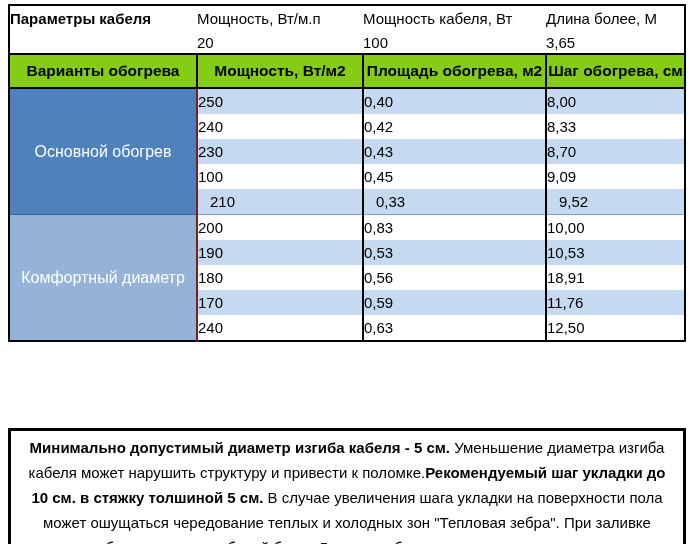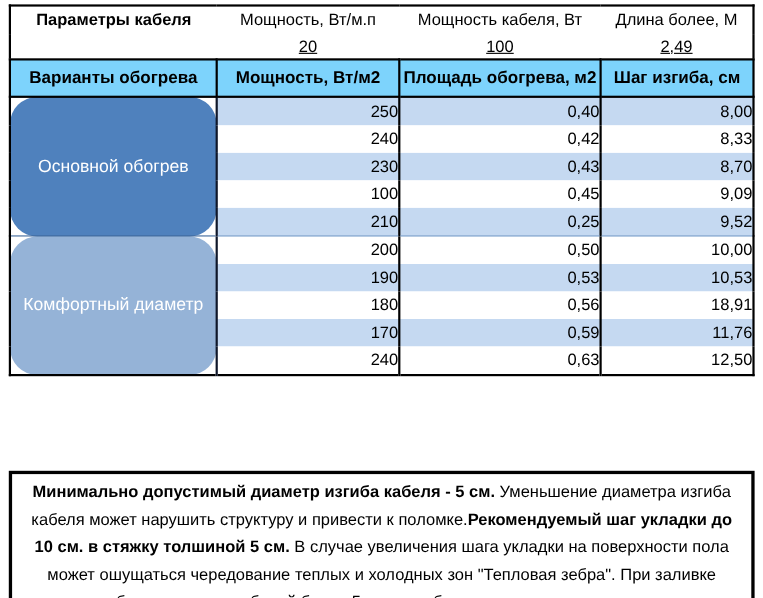--- a/index.html
+++ b/index.html
@@ -8,44 +8,44 @@
     font-family:"Liberation Sans", sans-serif; color:#000;
     overflow:hidden;
   }
   .sheet { position:relative; width:694px; height:544px; background:#fff; }
 
   table.main {
     position:absolute; left:8px; top:4px;
     width:676px; border-collapse:collapse; table-layout:fixed;
     border:2px solid #000;
   }
-  .ptd { border:none; text-align:center; font-size:15px; padding:0; height:25px; white-space:nowrap; }
+  .ptd { border:none; font-size:15px; padding:0; height:25px; white-space:nowrap; }
   .ptd.bold { font-weight:bold; }
-  .prow2 .ptd { height:22px;text-decoration:underline; }
+  .prow2 .ptd { height:22px; }
 
   th.hcell {
-    border:2px solid #000; background:#7dd3fc;
+    border:2px solid #000; background:#84cc16;
     font-weight:bold; font-size:15.5px; text-align:center;
     height:32px; padding:0; white-space:nowrap;
   }
 
   td.val {
-    border-left:2px solid #000; text-align:right;
+    border-left:2px solid #000; text-align:left;
     font-size:15px; height:25px; padding:0;
   }
   td.val.band { background:#C5D9F1; }
   td.val.plain { background:#FFFFFF;margin-top:44px; }
 
   td.group {
-    border-right:2px solid #0f172a; text-align:center;
-    color:#fff; font-size:16px; padding:0;border-radius:25px;
+    border-right:2px solid #7f1d1d; text-align:center;
+    color:#fff; font-size:16px; padding:0;
   }
   td.group.g0 { background:#4F81BD; border-bottom:1px solid #3E689B; }
   td.group.g1 { background:#95B3D7; }
-  tr.gsep td.val { border-bottom:1px solid #7DA0C9; }
+  tr.gsep td.val { border-bottom:1px solid #7DA0C9;padding-left:12px; }
 
   .note {
     position:absolute; left:8px; top:428px; width:652px;
     border:3px solid #000; background:#fff;
     padding:4px 10px; text-align:center;
     font-size:15px; line-height:25px;
   }
   .note .b-seg { font-weight:bold; }
 </style>
 </head>
@@ -64,27 +64,27 @@
       <tr class="prow1">
         <td class="ptd bold">Параметры кабеля</td>
         <td class="ptd">Мощность, Вт/м.п</td>
         <td class="ptd">Мощность кабеля, Вт</td>
         <td class="ptd">Длина более, М</td>
       </tr>
       <tr class="prow2">
         <td class="ptd"></td>
         <td class="ptd">20</td>
         <td class="ptd">100</td>
-        <td class="ptd">2,49</td>
+        <td class="ptd">3,65</td>
       </tr>
       <tr>
         <th class="hcell">Варианты обогрева</th>
         <th class="hcell">Мощность, Вт/м2</th>
         <th class="hcell">Площадь обогрева, м2</th>
-        <th class="hcell">Шаг изгиба, см</th>
+        <th class="hcell">Шаг обогрева, см</th>
       </tr>
     </tbody>
     <tbody>
         <tr>
           <td rowspan="5" class="group g0">Основной обогрев</td>
           <td class="val band">250</td>
           <td class="val band">0,40</td>
           <td class="val band">8,00</td>
         </tr>
         <tr>
@@ -97,27 +97,27 @@
           <td class="val band">0,43</td>
           <td class="val band">8,70</td>
         </tr>
         <tr>
           <td class="val plain">100</td>
           <td class="val plain">0,45</td>
           <td class="val plain">9,09</td>
         </tr>
         <tr class="gsep">
           <td class="val band">210</td>
-          <td class="val band">0,25</td>
+          <td class="val band">0,33</td>
           <td class="val band">9,52</td>
         </tr>
         <tr>
           <td rowspan="5" class="group g1">Комфортный диаметр</td>
           <td class="val plain">200</td>
-          <td class="val plain">0,50</td>
+          <td class="val plain">0,83</td>
           <td class="val plain">10,00</td>
         </tr>
         <tr>
           <td class="val band">190</td>
           <td class="val band">0,53</td>
           <td class="val band">10,53</td>
         </tr>
         <tr>
           <td class="val plain">180</td>
           <td class="val plain">0,56</td>

